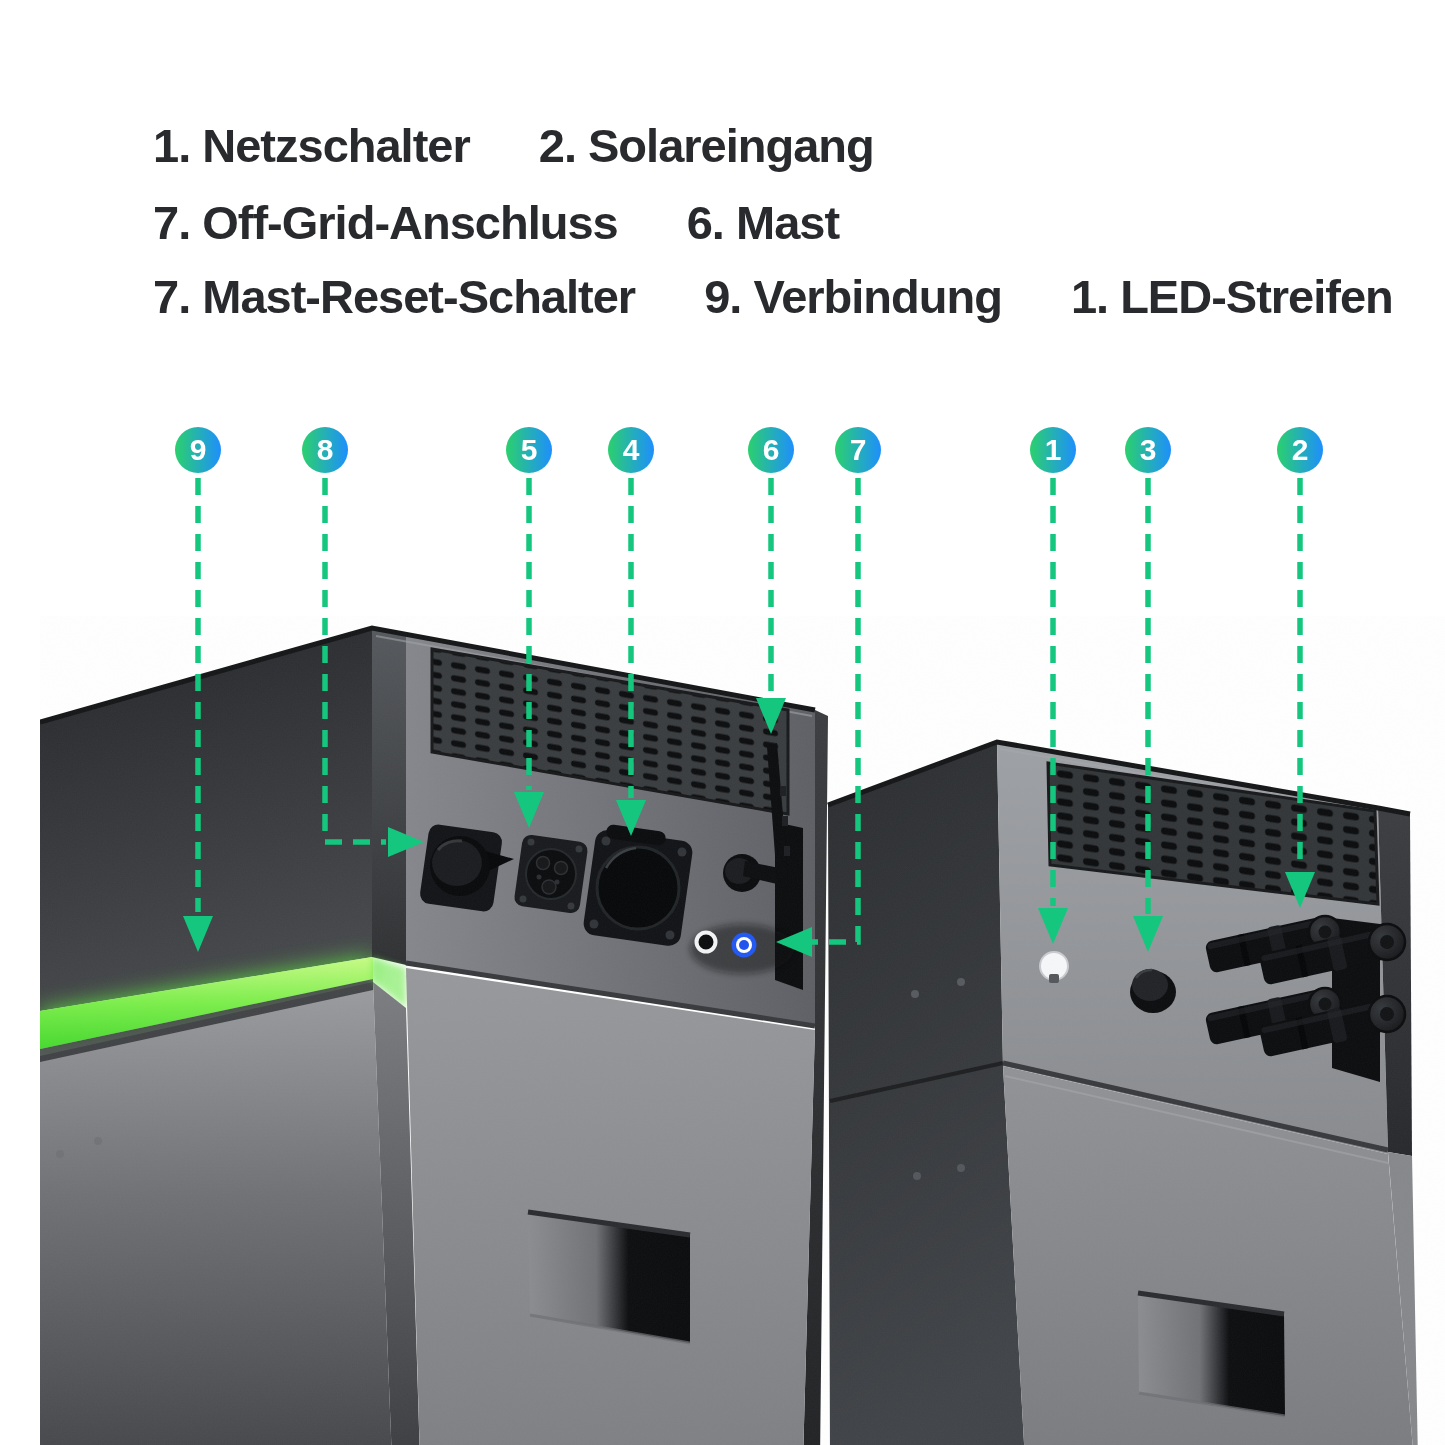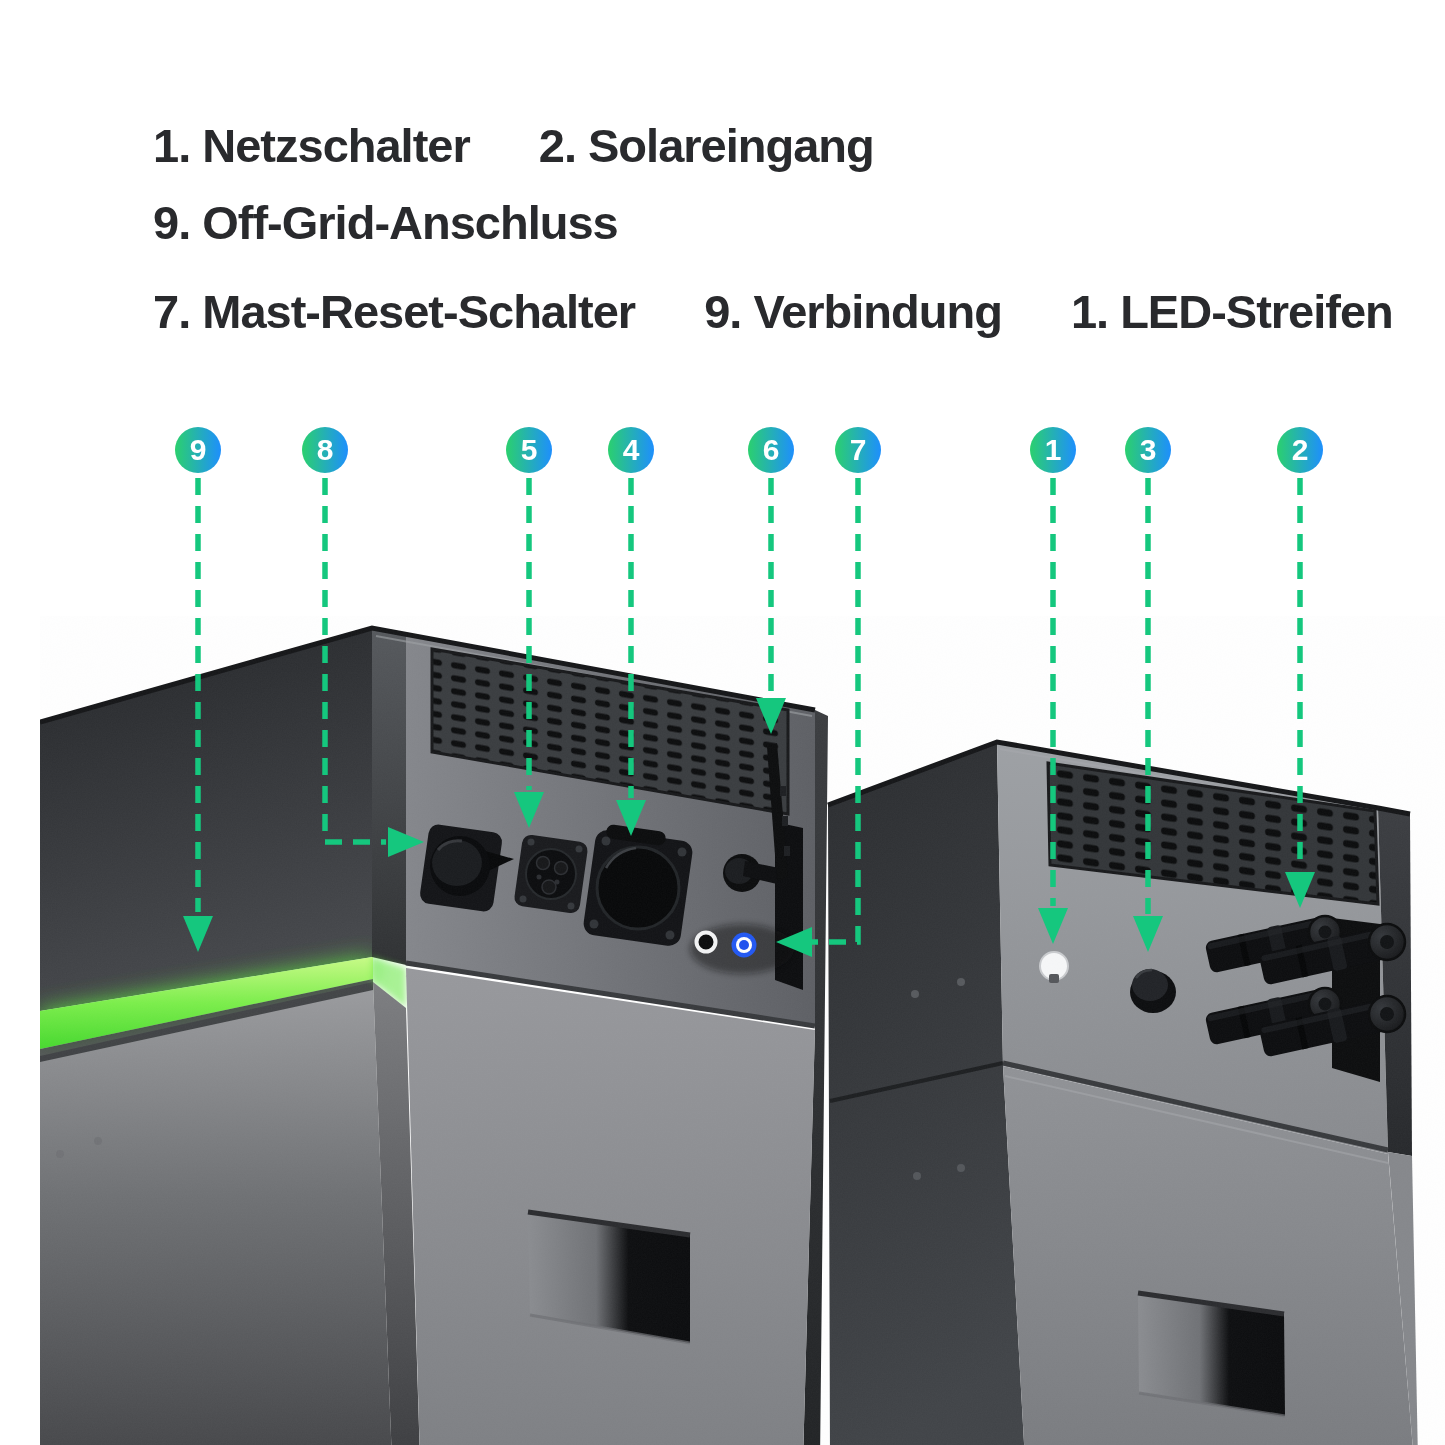--- a/index.html
+++ b/index.html
@@ -2,38 +2,39 @@
 <html><head>
 <meta charset="utf-8">
 <style>
   html,body{margin:0;padding:0;background:#ffffff;}
   .stage{position:relative;width:1445px;height:1445px;overflow:hidden;background:#ffffff;
          font-family:"Liberation Sans","DejaVu Sans",sans-serif;}
   .legend-row{position:absolute;left:113px;display:flex;gap:69px;white-space:nowrap;
               font-size:47px;font-weight:700;letter-spacing:-1px;color:#292a2d;}
   .legend-row.r1{top:102px}
   .legend-row.r2{top:179px}
-  .legend-row.r3{top:268px}
+  .legend-row.r3{top:253px}
   .badge{position:absolute;width:46px;height:46px;border-radius:50%;
          background:linear-gradient(90deg,#2bd06e 0%,#1e8ffd 100%);
          display:flex;align-items:center;justify-content:center;
          color:#ffffff;font-size:30px;font-weight:700;line-height:1;}
   .illus{position:absolute;left:0;top:0;}
 </style>
 </head>
 <body>
 
 <figure class="stage">
 
   <div class="legend-row r1">
     <span>1. Netzschalter</span>
     <span>2. Solareingang</span>
   </div>
   <div class="legend-row r2">
-    <span>9. Off-Grid-Anschluss</span>
+    <span>7. Off-Grid-Anschluss</span>
+    <span>6. Mast</span>
   </div>
   <div class="legend-row r3">
     <span>7. Mast-Reset-Schalter</span>
     <span>9. Verbindung</span>
     <span>1. LED-Streifen</span>
   </div>
 
   <div class="badge" style="left:135px;top:411px">
       <span>9</span>
     </div>

